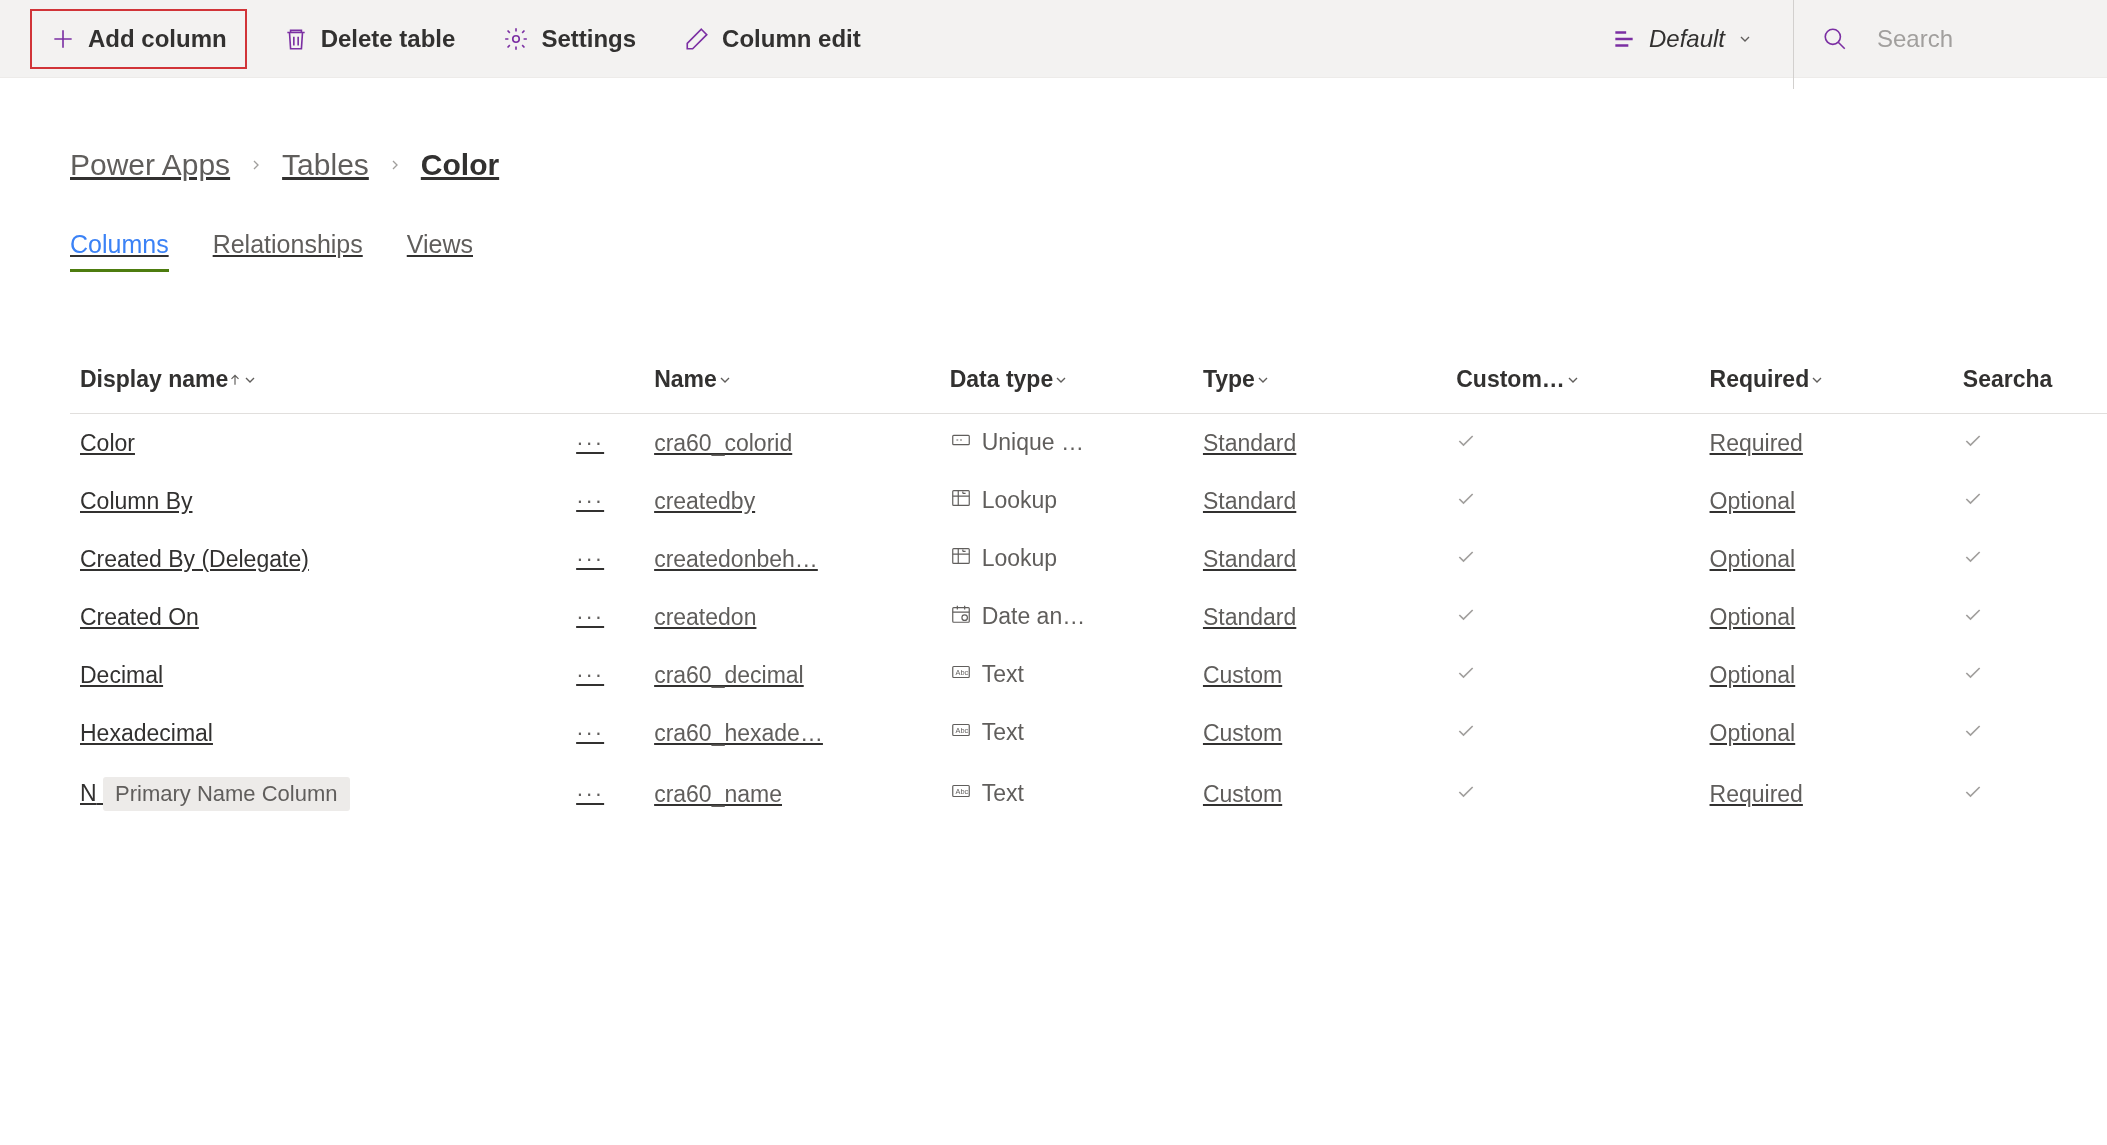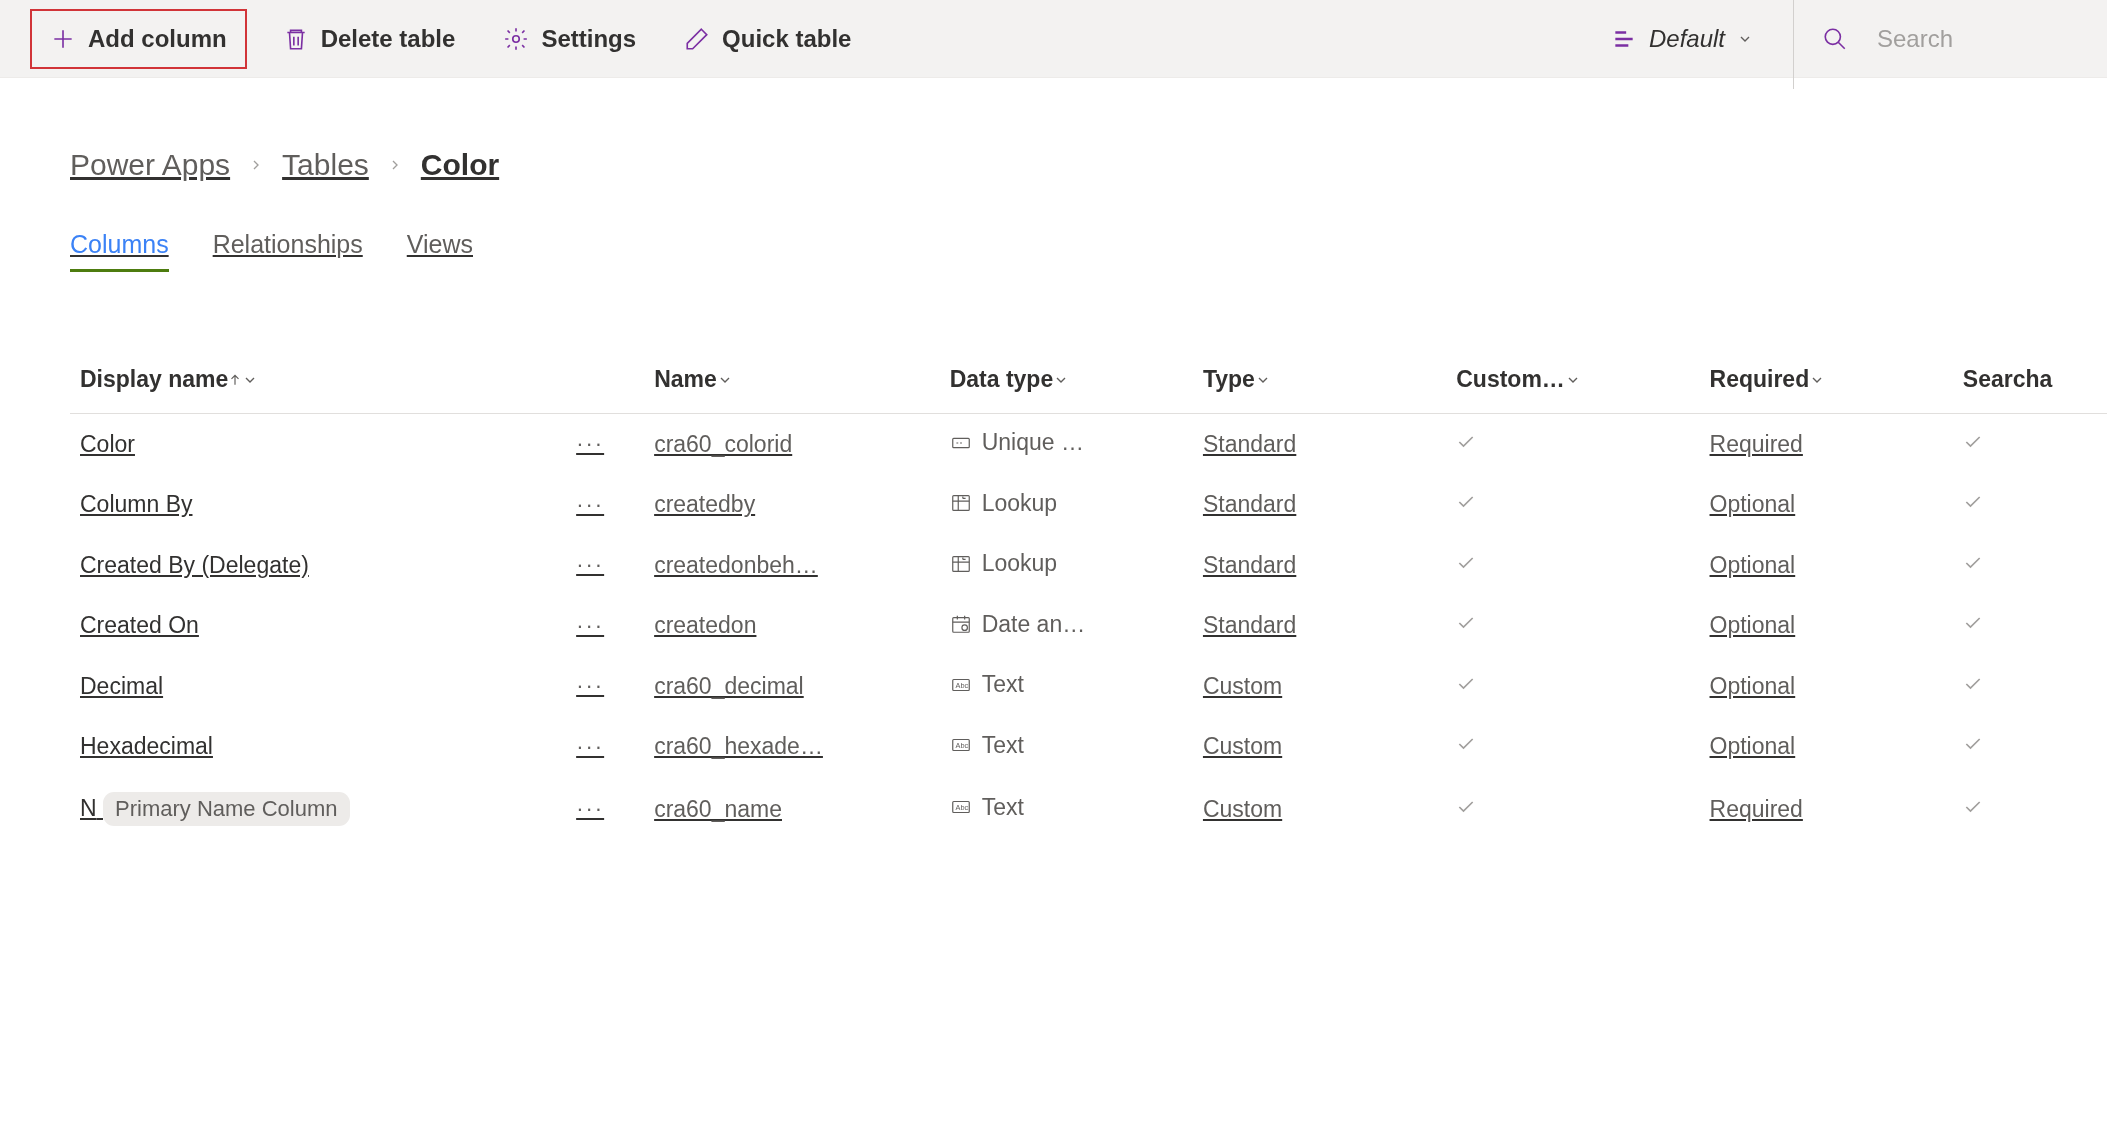--- a/index.html
+++ b/index.html
@@ -194,21 +194,21 @@
     .more-btn {
       cursor: pointer;
       color: #605e5c;
       font-size: 22px;
       letter-spacing: 2px;
       text-align: right;
       padding-right: 40px;
     }
     .datatype-cell {
       display: inline-flex;
-      align-items: center;
+      align-items: flex-start;
       gap: 10px;
     }
     .datatype-cell svg {
       width: 22px;
       height: 22px;
       stroke: #605e5c;
       fill: none;
       stroke-width: 1.3;
     }
     .check-cell svg {
@@ -217,21 +217,21 @@
       stroke: #a19f9d;
       fill: none;
       stroke-width: 2;
     }
     .primary-badge {
       display: inline-block;
       background: #edebe9;
       color: #605e5c;
       font-size: 22px;
       padding: 4px 12px;
-      border-radius: 11px;
+      border-radius: 3px;
     }
     .col-display { width: 330px; padding-left: 10px;}
     .col-more { width: 75px; }
     .col-name { width: 210px; }
     .col-datatype { width: 180px; }
     .col-type { width: 180px; }
     .col-custom { width: 180px; }
     .col-required { width: 180px; }
     .col-searchable { width: 100px; }
   </style>
@@ -256,21 +256,21 @@
       <svg viewBox="0 0 24 24">
           <circle cx="12" cy="12" r="3"></circle>
           <path d="M12 2v3M12 19v3M4.2 4.2l2.1 2.1M17.7 17.7l2.1 2.1M2 12h3M19 12h3M4.2 19.8l2.1-2.1M17.7 6.3l2.1-2.1"></path>
         </svg>
       <span>Settings</span>
     </button>
     <button class="toolbar-btn">
       <svg viewBox="0 0 24 24">
           <path d="M16 3l5 5L8 21H3v-5L16 3z"></path>
         </svg>
-      <span>Quick table</span>
+      <span>Column edit</span>
     </button>
   </div>
   <div class="toolbar-right">
     <div class="view-selector">
       <svg class="list-icon" viewBox="0 0 24 24">
           <path d="M4 6h10M4 12h16M4 18h12" stroke-width="2.5"></path>
         </svg>
       <span>Default</span>
       <svg class="chevron" viewBox="0 0 24 24">
           <path d="M6 9l6 6 6-6"></path>

